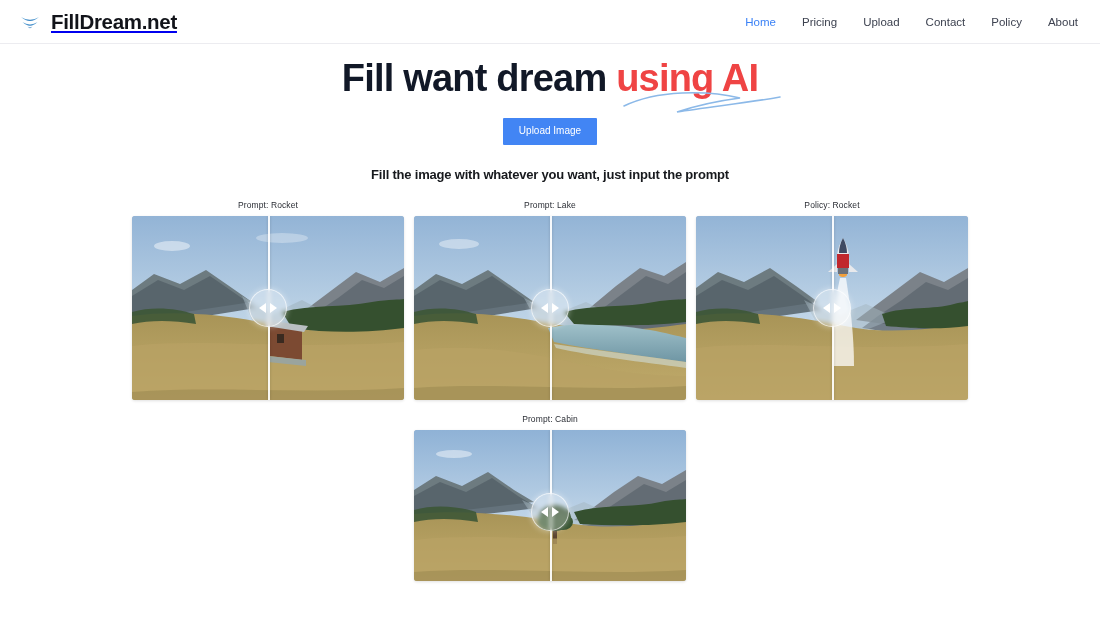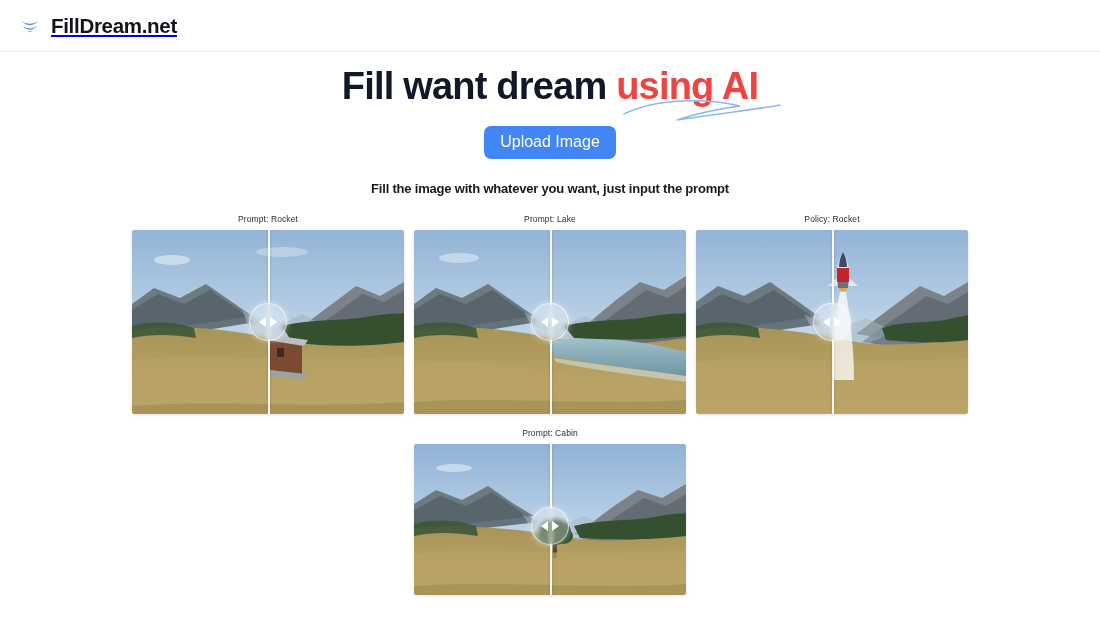--- a/index.html
+++ b/index.html
@@ -6,21 +6,21 @@
   html, body {
     width: 1100px; height: 619px;
     overflow: hidden;
     background: #ffffff;
     font-family: "Liberation Sans", sans-serif;
     -webkit-font-smoothing: antialiased;
   }
 
   
   .header {
-    height: 52px;
+    height: 44px;
     width: 100%;
     display: flex;
     justify-content: space-between;
     padding: 0 22px 0 18px;
     border-bottom: 1px solid #ececf0;
     background: #fff;
   }
   .brand { display: flex; align-items: center; gap: 9px; }
   .brand-mark { width: 24px; height: 24px; display: block; }
   .brand-name {
@@ -58,22 +58,22 @@
     height: 26px;
     margin-left: 72px;
     pointer-events: none;
   }
   .cta-wrap { margin-top: 16px; }
   .cta {
     display: inline-block;
     background: #4285f4;
     color: #ffffff;
     border: none;
-    border-radius: 7px;
-    font-size: 16px;
+    border-radius: 1px;
+    font-size: 10px;
     font-family: "Liberation Sans", sans-serif;
     padding: 8px 16px 9px;
     cursor: pointer;
     line-height: 1;
   }
   .subhead {
     margin: 22px auto 0;
     max-width: 490px;
     font-size: 13px;
     font-weight: bold;
@@ -154,20 +154,28 @@
           </linearGradient>
         </defs>
         <path d="M3 7 Q12 15 21 7 Q12 12.5 3 7 Z" fill="url(#lg)"></path>
         <path d="M4.5 12 Q12 19.5 19.5 12 Q12 16.8 4.5 12 Z" fill="url(#lg)"></path>
         <path d="M9.6 16.2 Q12 20.5 14.4 16.2 Q12 18.6 9.6 16.2 Z" fill="#2f7ec0"></path>
       </svg>
     </span>
     <span class="brand-name">FillDream.net</span>
   </a>
 
+  <nav class="nav">
+    <a class="nav-link active" href="#">Home</a>
+    <a class="nav-link" href="#">Pricing</a>
+    <a class="nav-link" href="#">Upload</a>
+    <a class="nav-link" href="#">Contact</a>
+    <a class="nav-link" href="#">Policy</a>
+    <a class="nav-link" href="#">About</a>
+  </nav>
 </div>
 
 <div class="hero">
   <h1 class="headline">
     <span>Fill want dream </span><span class="accent">using AI</span>
     <svg class="swoosh" viewBox="0 0 160 26">
       <path d="M2 18 C35 2, 85 2, 118 10 C95 13, 70 19, 55 24 C85 19, 125 15, 158 9" fill="none" stroke="#8cb9e8" stroke-width="1.6" stroke-linecap="round"></path>
     </svg>
   </h1>
 

